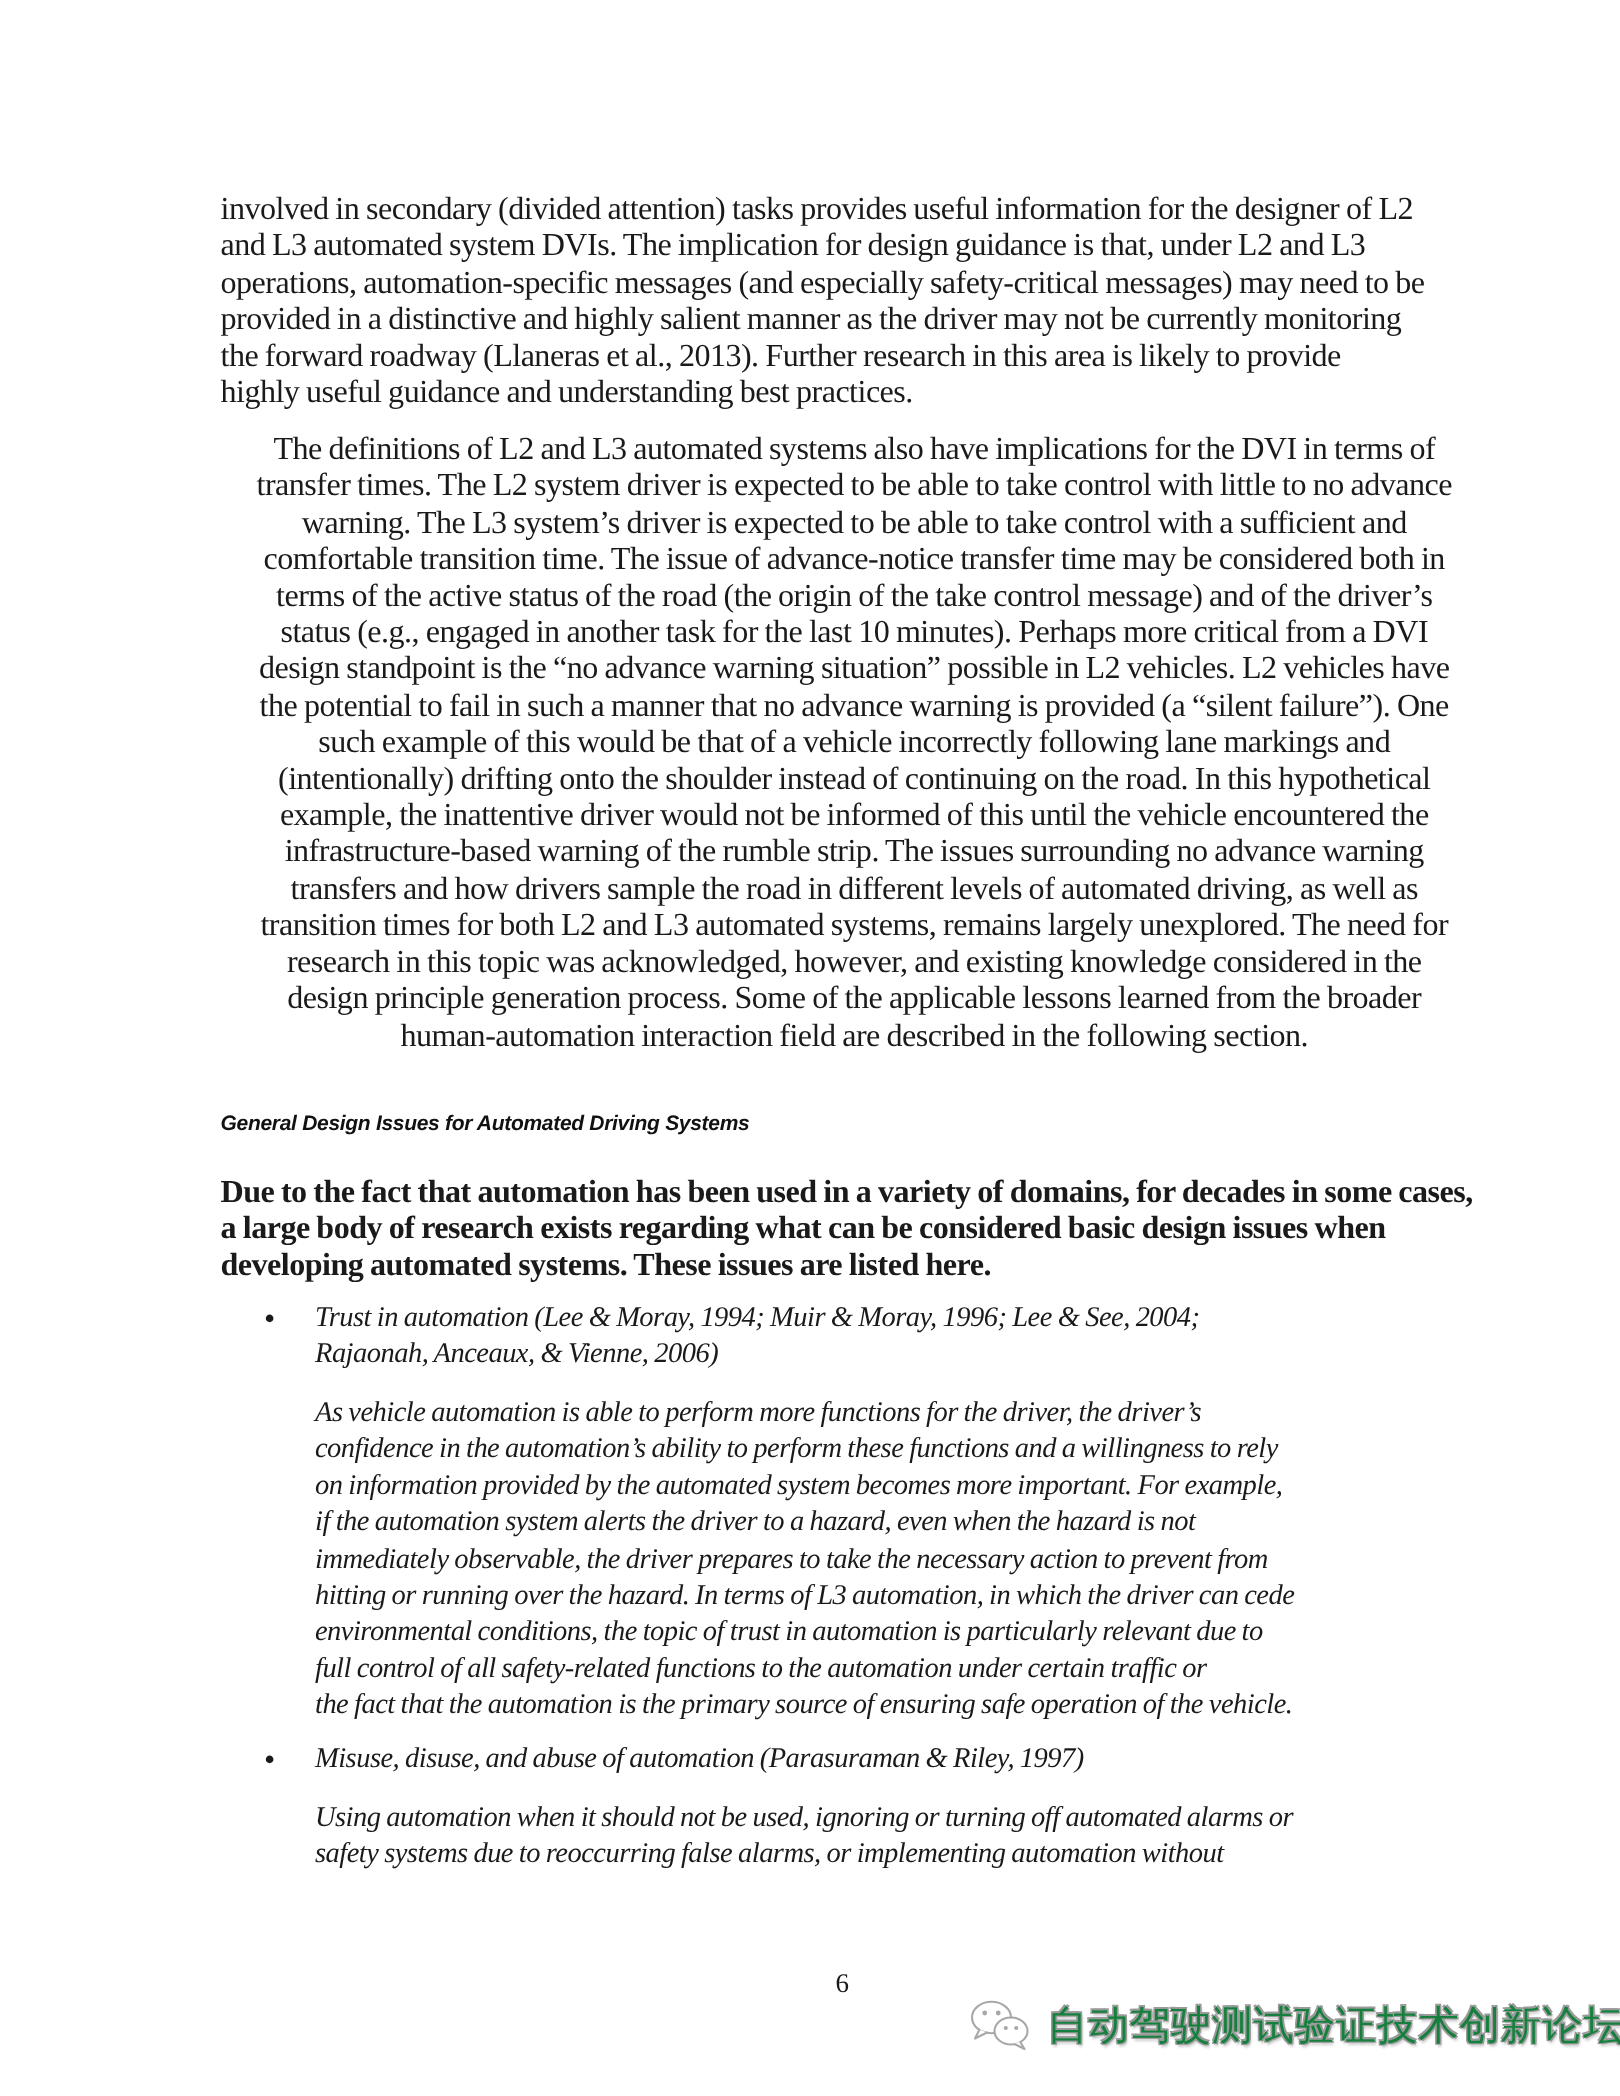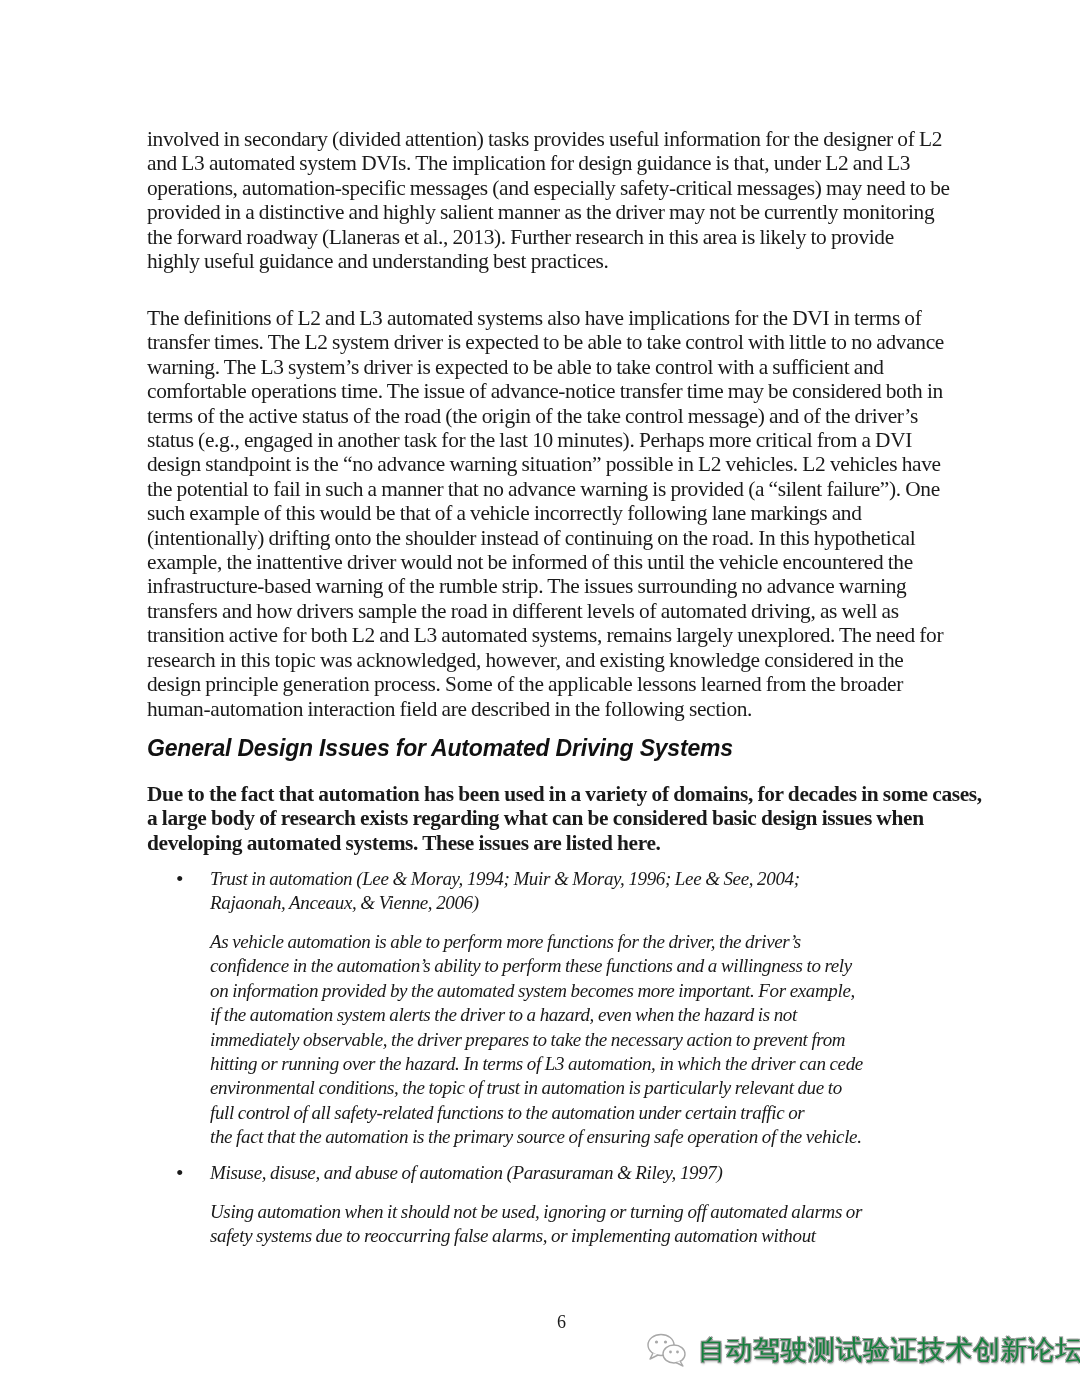--- a/index.html
+++ b/index.html
@@ -31,30 +31,30 @@
       line-height: 24.4px;
       margin: 0;
       letter-spacing: -0.35px;
       word-spacing: -0.5px;
       white-space: nowrap;
     }
     .para .line {
       display: block;
     }
     #p1 { top: 127px; }
-    #p2 { top: 306px; }
+    #p2 { top: 287px; text-align: center; }
     #heading {
       position: absolute;
       left: 119px;
       top: 734px;
       margin: 0;
       font-family: "Liberation Sans", sans-serif;
       font-weight: bold;
       font-style: italic;
-      font-size: 23px;
+      font-size: 14px;
       line-height: 28px;
       letter-spacing: -0.2px;
       color: #111111;
     }
     #p3 { top: 782px; font-weight: bold; }
     .bullet {
       position: absolute;
       left: 148px;
       font-size: 21.4px;
       line-height: 24.4px;
@@ -125,31 +125,31 @@
     <span class="line">operations, automation-specific messages (and especially safety-critical messages) may need to be</span>
     <span class="line">provided in a distinctive and highly salient manner as the driver may not be currently monitoring</span>
     <span class="line">the forward roadway (Llaneras et al., 2013). Further research in this area is likely to provide</span>
     <span class="line">highly useful guidance and understanding best practices.</span>
   </p>
 
   <p class="para" id="p2">
     <span class="line">The definitions of L2 and L3 automated systems also have implications for the DVI in terms of</span>
     <span class="line">transfer times. The L2 system driver is expected to be able to take control with little to no advance</span>
     <span class="line">warning. The L3 system’s driver is expected to be able to take control with a sufficient and</span>
-    <span class="line">comfortable operations time. The issue of advance-notice transfer time may be considered both in</span>
+    <span class="line">comfortable transition time. The issue of advance-notice transfer time may be considered both in</span>
     <span class="line">terms of the active status of the road (the origin of the take control message) and of the driver’s</span>
     <span class="line">status (e.g., engaged in another task for the last 10 minutes). Perhaps more critical from a DVI</span>
     <span class="line">design standpoint is the “no advance warning situation” possible in L2 vehicles. L2 vehicles have</span>
     <span class="line">the potential to fail in such a manner that no advance warning is provided (a “silent failure”). One</span>
     <span class="line">such example of this would be that of a vehicle incorrectly following lane markings and</span>
     <span class="line">(intentionally) drifting onto the shoulder instead of continuing on the road. In this hypothetical</span>
     <span class="line">example, the inattentive driver would not be informed of this until the vehicle encountered the</span>
     <span class="line">infrastructure-based warning of the rumble strip. The issues surrounding no advance warning</span>
     <span class="line">transfers and how drivers sample the road in different levels of automated driving, as well as</span>
-    <span class="line">transition active for both L2 and L3 automated systems, remains largely unexplored. The need for</span>
+    <span class="line">transition times for both L2 and L3 automated systems, remains largely unexplored. The need for</span>
     <span class="line">research in this topic was acknowledged, however, and existing knowledge considered in the</span>
     <span class="line">design principle generation process. Some of the applicable lessons learned from the broader</span>
     <span class="line">human-automation interaction field are described in the following section.</span>
   </p>
 
   <h2 id="heading">General Design Issues for Automated Driving Systems</h2>
 
   <p class="para" id="p3">
     <span class="line">Due to the fact that automation has been used in a variety of domains, for decades in some cases,</span>
     <span class="line">a large body of research exists regarding what can be considered basic design issues when</span>

